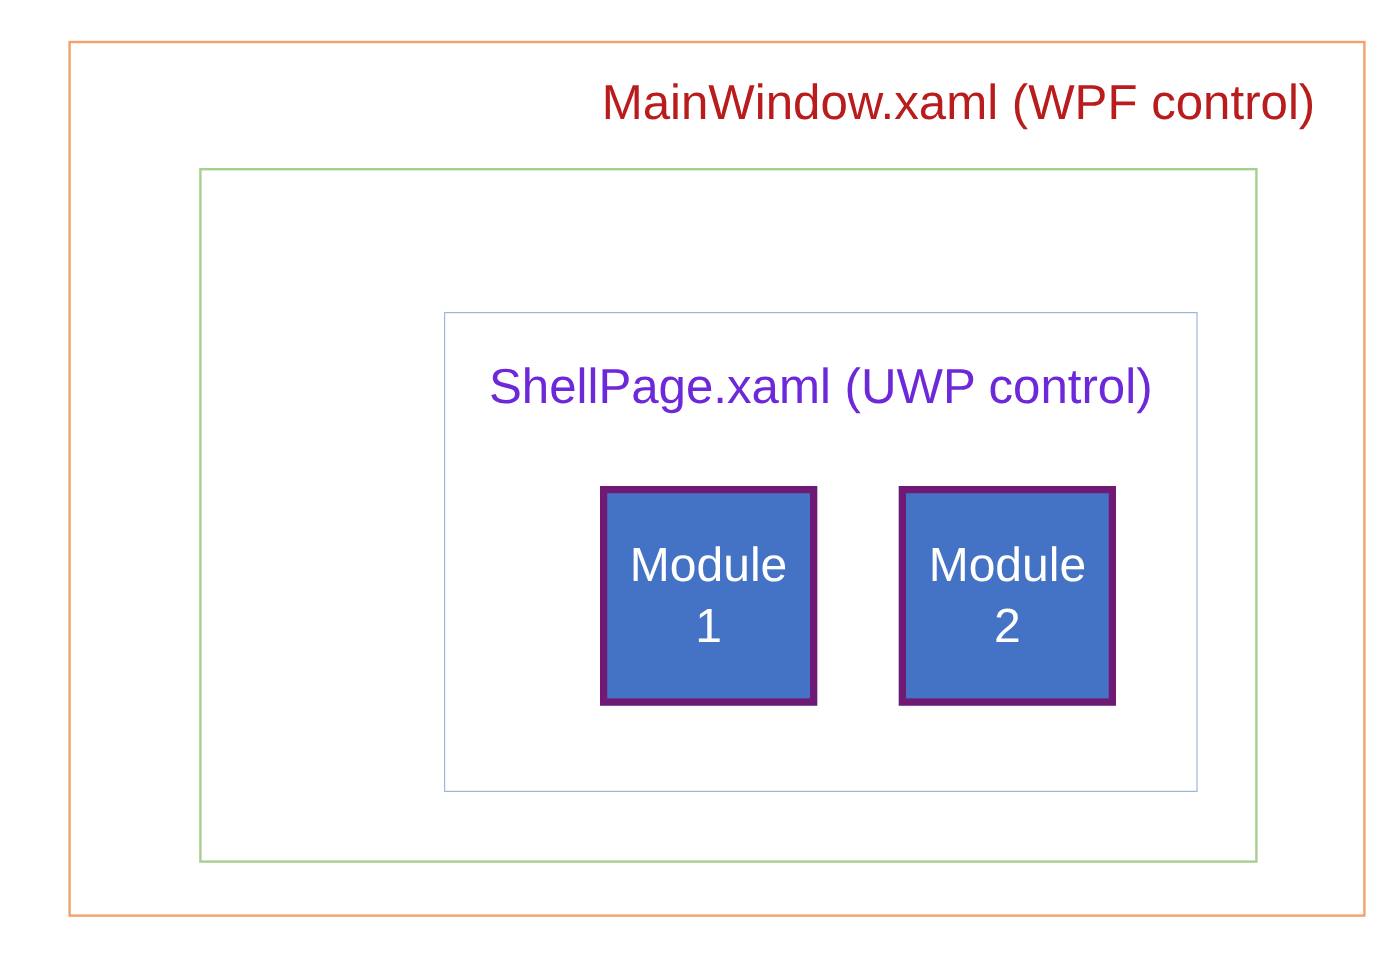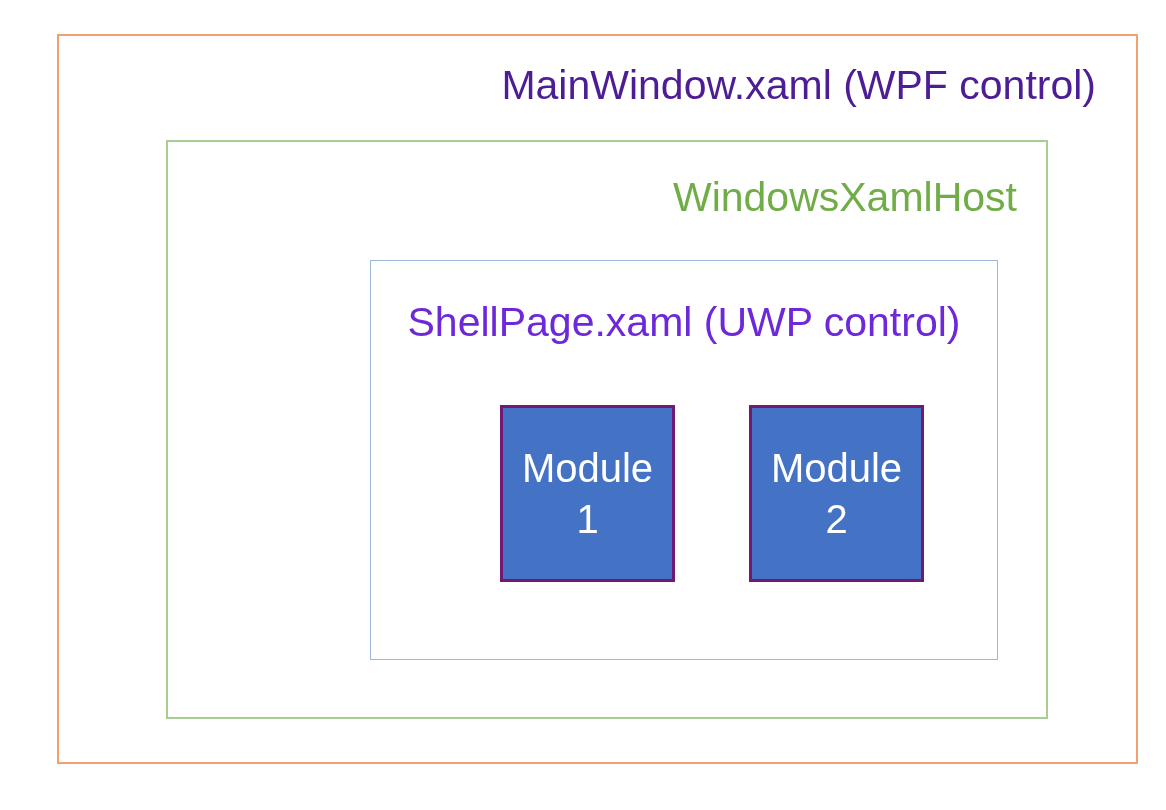--- a/index.html
+++ b/index.html
@@ -36,42 +36,42 @@
   }
   .title {
     position: absolute;
     white-space: nowrap;
     font-size: 41px;
     line-height: 1.1;
   }
   .mainwindow-title {
     top: 63px;
     right: 70px;
-    color: #4c1d95;
+    color: #b91c1c;
   }
   .host-title {
     top: 175px;
     right: 149px;
     color: #70AD47;
   }
   .shell-title {
     position: absolute;
     top: 38px;
     left: 0;
     width: 100%;
     text-align: center;
     font-size: 41px;
     color: #6d28d9;
     white-space: nowrap;
   }
   .module {
     position: absolute;
     width: 169px; height: 171px;
     background: #4472C4;
-    border: 3px solid #701a75;
+    border: 6px solid #701a75;
     display: flex;
     flex-direction: column;
     align-items: center;
     justify-content: center;
     color: #ffffff;
     font-size: 40px;
     line-height: 51px;
     text-align: center;
   }
   .module-1 { left: 501px; top: 406px; }
@@ -92,15 +92,14 @@
         </div>
         <div class="module module-2" style="left:378px; top:144px;">
           <div>Module</div>
           <div>2</div>
         </div>
       </div>
     </div>
   </div>
 
   <div class="title mainwindow-title">MainWindow.xaml (WPF control)</div>
-  <div class="title host-title">WindowsXamlHost</div>
 
 </div>
 
 </body></html>

